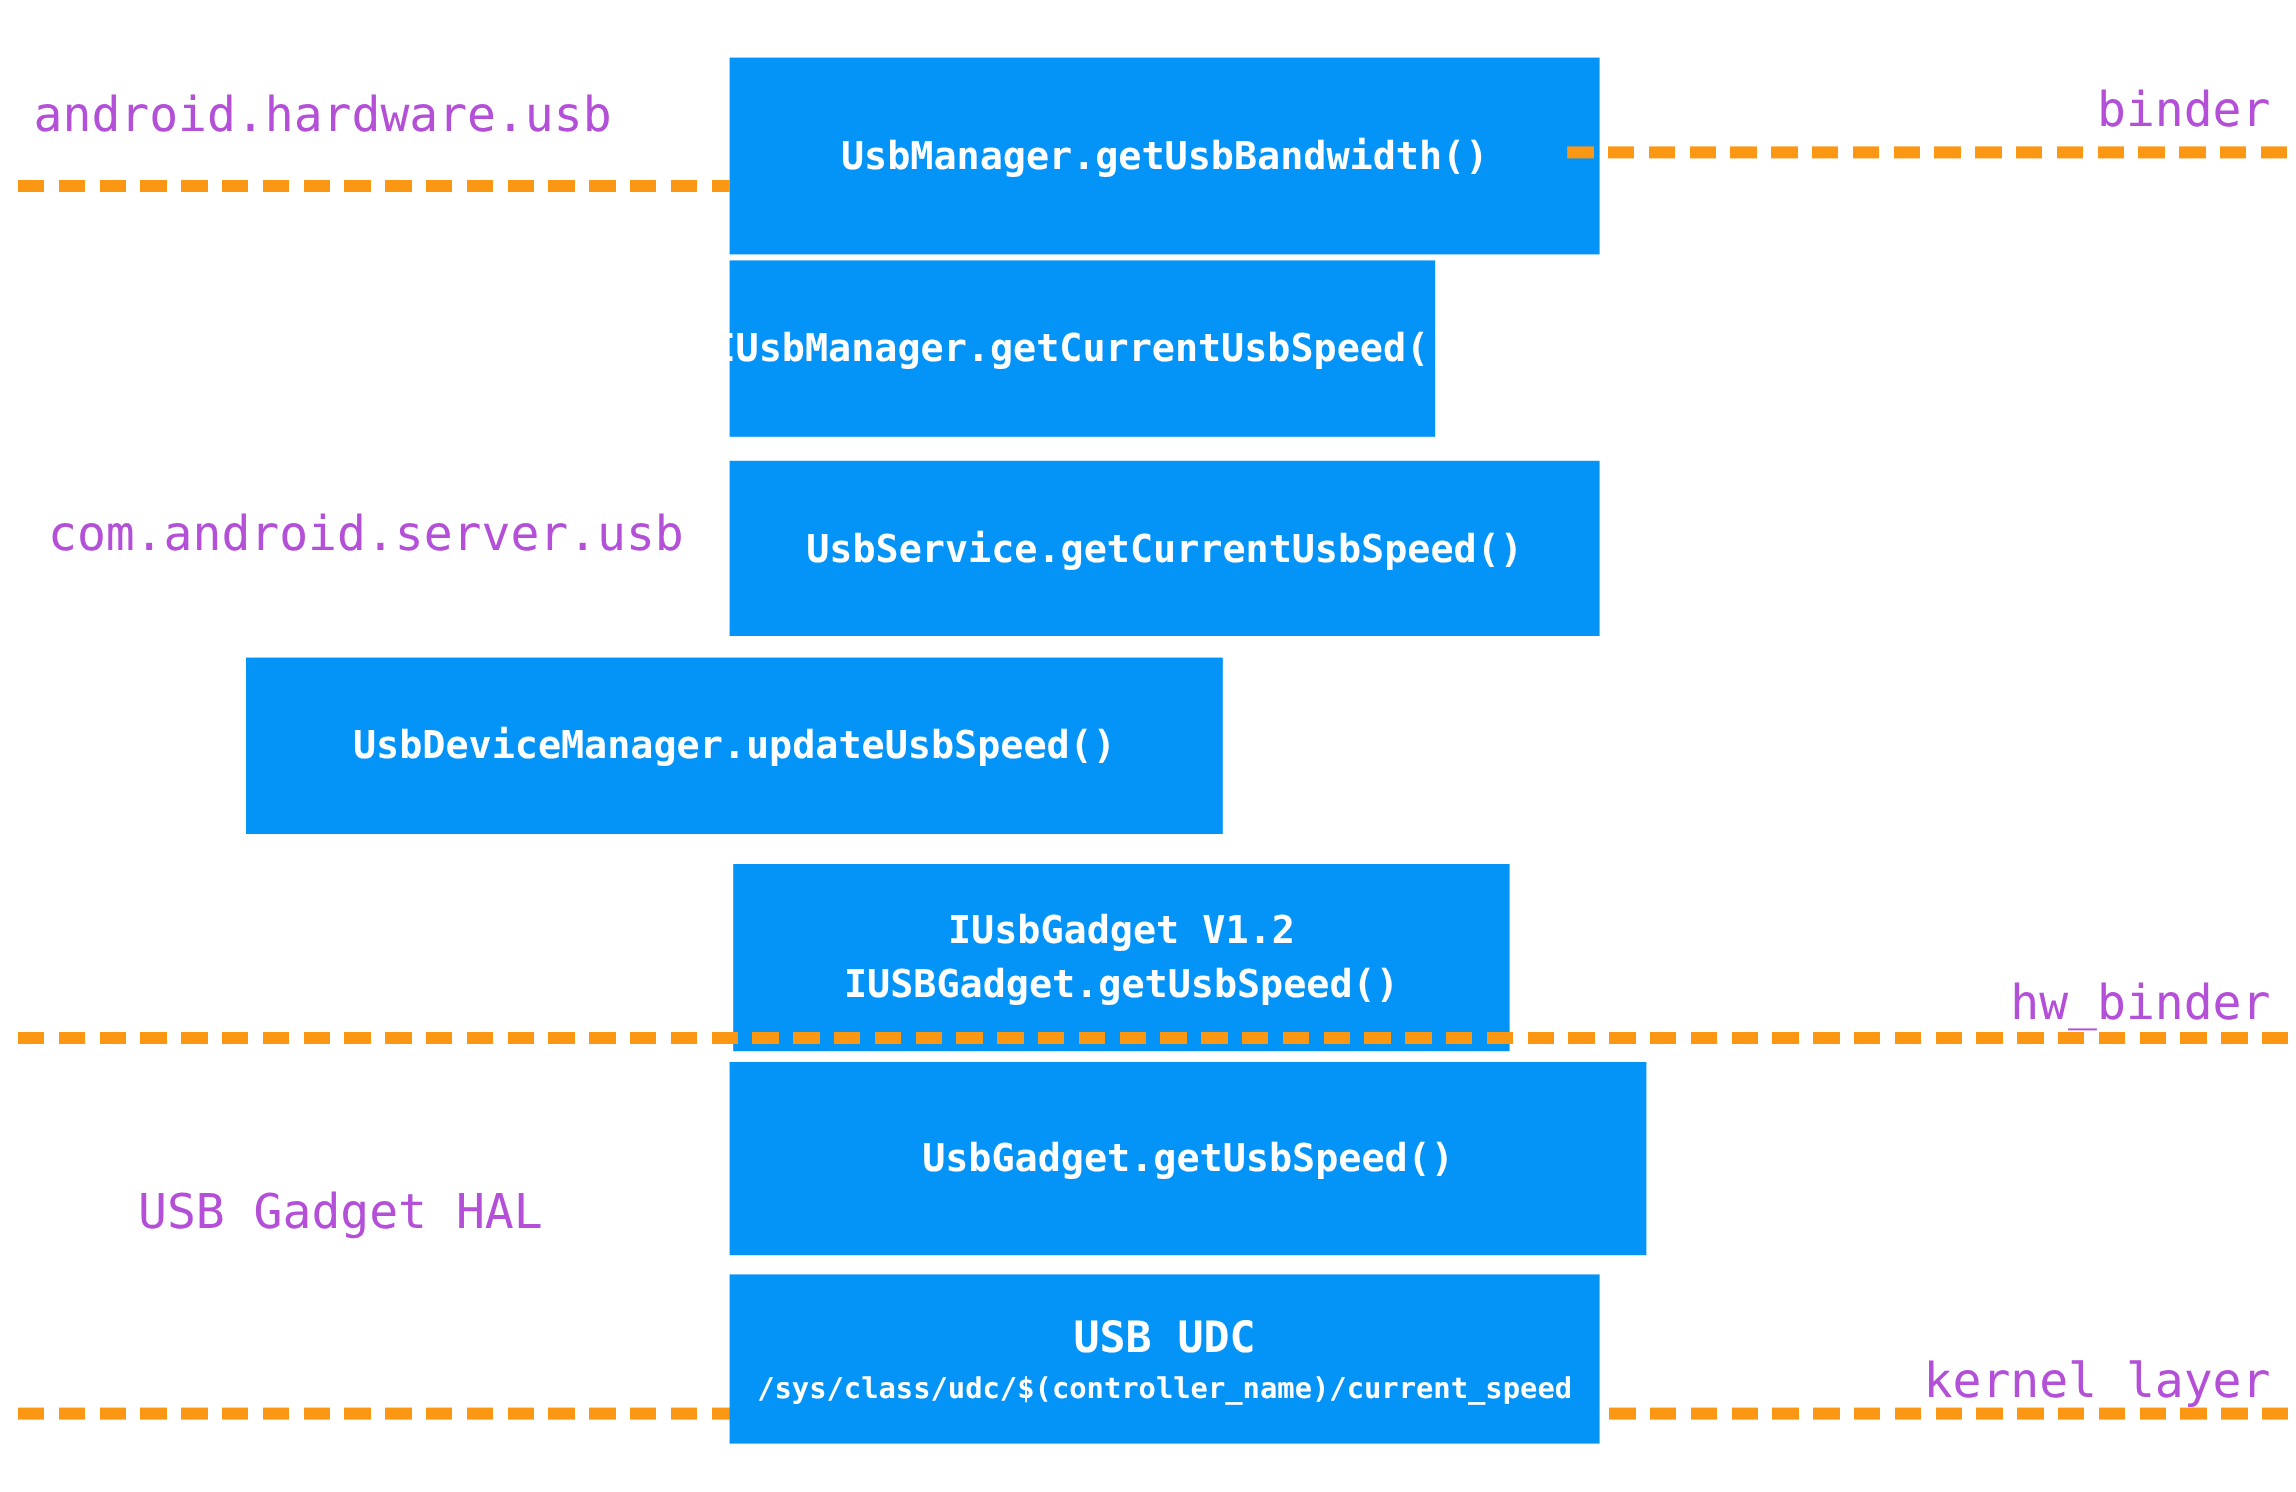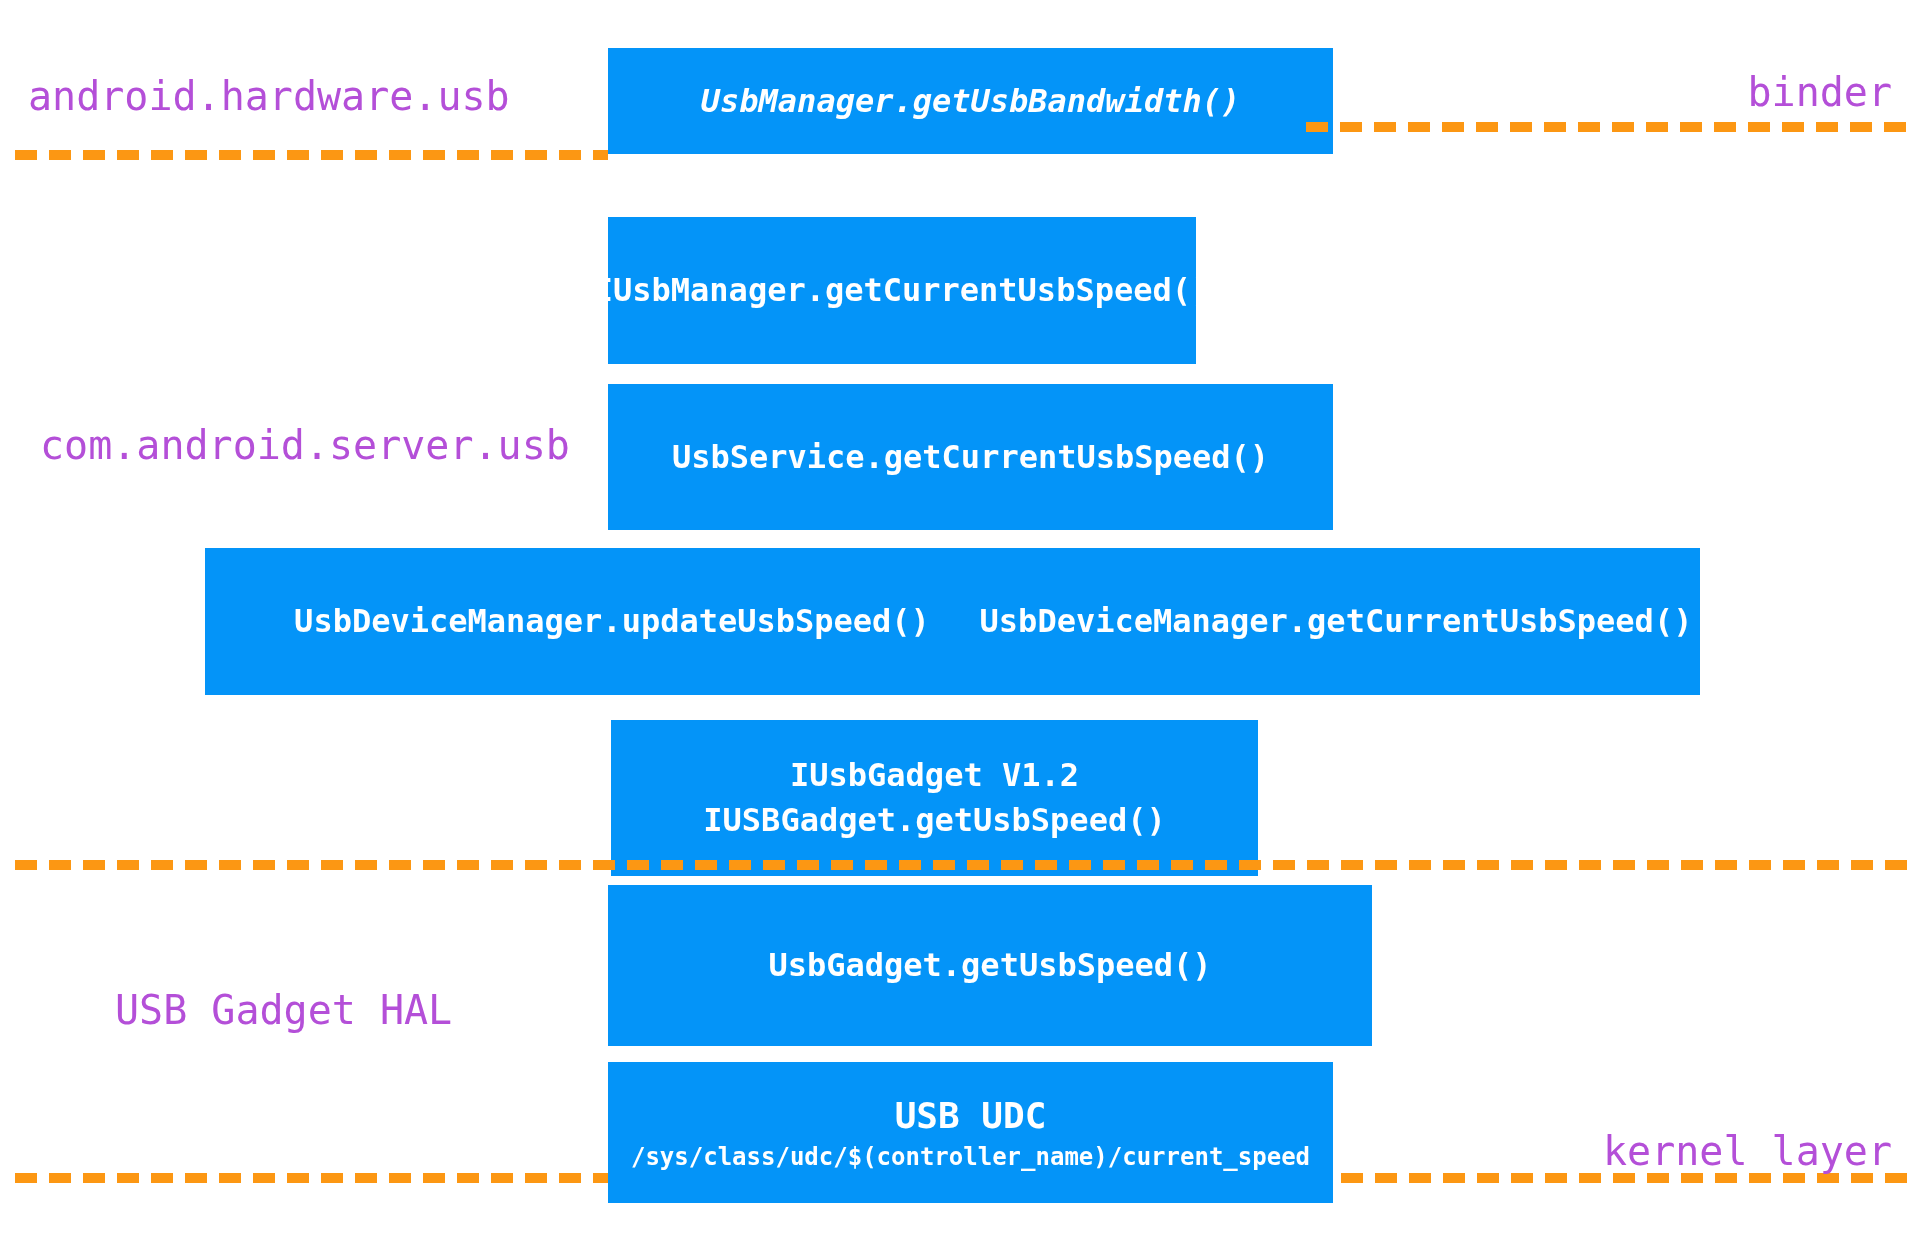--- a/index.html
+++ b/index.html
@@ -56,42 +56,40 @@
 <div class="stage">
 
   <div class="dash-line dash-under" style="left:15px;top:150px;width:593px;"></div>
   <div class="dash-line dash-over" style="left:1306px;top:122px;width:600px;"></div>
   <div class="dash-line dash-over" style="left:15px;top:860px;width:1892px;"></div>
   <div class="dash-line dash-under" style="left:15px;top:1173px;width:1892px;"></div>
 
   <div class="layer-label" style="left:28px;top:72px;">android.hardware.usb</div>
   <div class="layer-label right" style="right:21px;top:68px;">binder</div>
   <div class="layer-label" style="left:40px;top:421px;">com.android.server.usb</div>
+  <div class="layer-label right" style="right:21px;top:812px;">hw_binder</div>
   <div class="layer-label" style="left:115px;top:986px;">USB Gadget HAL</div>
   <div class="layer-label right" style="right:21px;top:1127px;">kernel layer</div>
 
-  <div class="box" style="left:608px;top:48px;width:725px;height:106px;font-style:italic;">
+  <div class="box" style="left:608px;top:48px;width:725px;height:164px;">
     <div class="fn">UsbManager.getUsbBandwidth()</div>
   </div>
 
   <div class="box" style="left:608px;top:217px;width:588px;height:147px;">
     <div class="fn">IUsbManager.getCurrentUsbSpeed()</div>
   </div>
 
   <div class="box" style="left:608px;top:384px;width:725px;height:146px;">
     <div class="fn">UsbService.getCurrentUsbSpeed()</div>
   </div>
 
   <div class="box" style="left:205px;top:548px;width:814px;height:147px;">
     <div class="fn">UsbDeviceManager.updateUsbSpeed()</div>
   </div>
 
-  <div class="box" style="left:972px;top:548px;width:728px;height:147px;">
-    <div class="fn">UsbDeviceManager.getCurrentUsbSpeed()</div>
-  </div>
 
   <div class="box" style="left:611px;top:720px;width:647px;height:156px;">
     <div class="fn">IUsbGadget V1.2</div>
     <div class="fn">IUSBGadget.getUsbSpeed()</div>
   </div>
 
   <div class="box" style="left:608px;top:885px;width:764px;height:161px;">
     <div class="fn">UsbGadget.getUsbSpeed()</div>
   </div>
 

